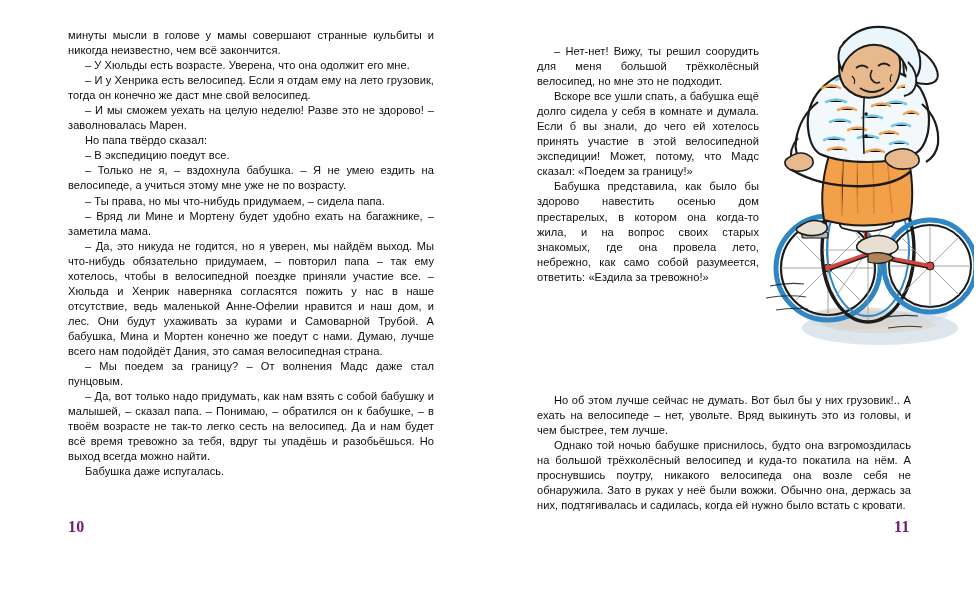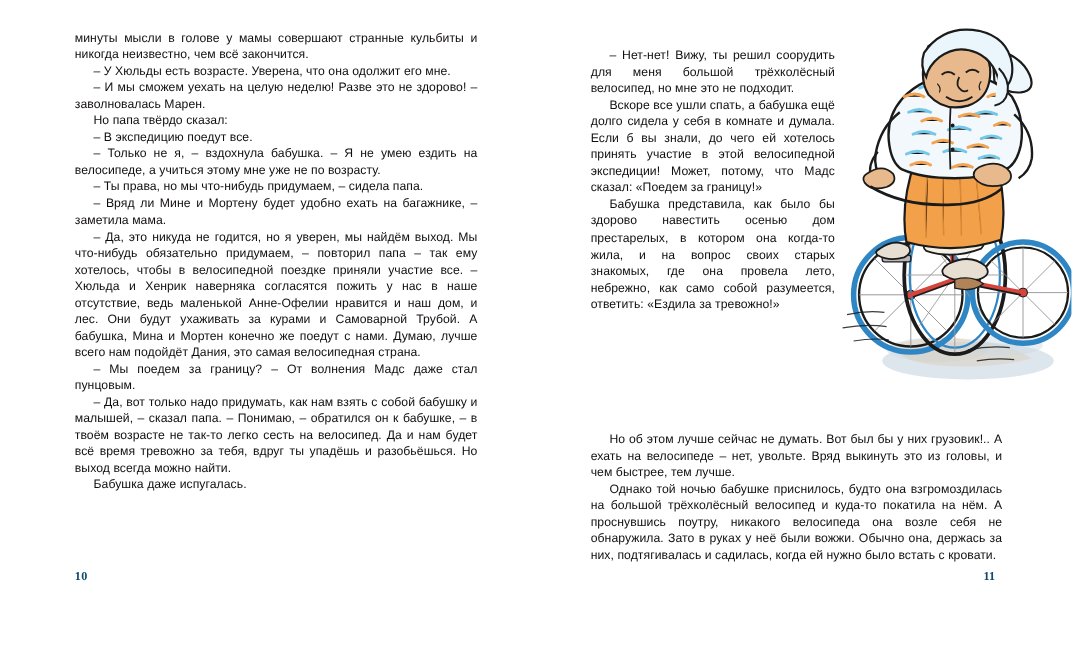--- a/index.html
+++ b/index.html
@@ -62,23 +62,23 @@
   .col-right-wide {
     left: 537px;
     top: 393px;
     width: 374px;
   }
 
   
   .folio {
     position: absolute;
     font-family: "Liberation Serif", serif;
-    font-size: 11px;
+    font-size: 16px;
     font-weight: 700;
-    color: #0c4a6e;
+    color: #701a75;
     letter-spacing: 0.3px;
   }
   .folio-left  { left: 68px;  top: 518px; }
   .folio-right { left: 894px; top: 518px; }
 
   
   .illustration {
     position: absolute;
     left: 762px;
     top: 18px;
@@ -90,20 +90,21 @@
 </head>
 <body>
 
 <div class="spread">
 
   <div class="page page-left">
 
     <div class="col col-left">
       <p class="no-indent">минуты мысли в голове у мамы совершают странные кульбиты и никогда неизвестно, чем всё закончится.</p>
       <p>– У Хюльды есть возрасте. Уверена, что она одолжит его мне.</p>
+      <p>– И у Хенрика есть велосипед. Если я отдам ему на лето грузовик, тогда он конечно же даст мне свой велосипед.</p>
       <p>– И мы сможем уехать на целую неделю! Разве это не здорово! – заволновалась Марен.</p>
       <p>Но папа твёрдо сказал:</p>
       <p>– В экспедицию поедут все.</p>
       <p>– Только не я, – вздохнула бабушка. – Я не умею ездить на велосипеде, а учиться этому мне уже не по возрасту.</p>
       <p>– Ты права, но мы что-нибудь придумаем, – сидела папа.</p>
       <p>– Вряд ли Мине и Мортену будет удобно ехать на багажнике, – заметила мама.</p>
       <p>– Да, это никуда не годится, но я уверен, мы найдём выход. Мы что-нибудь обязательно придумаем, – повторил папа – так ему хотелось, чтобы в велосипедной поездке приняли участие все. – Хюльда и Хенрик наверняка согласятся пожить у нас в наше отсутствие, ведь маленькой Анне-Офелии нравится и наш дом, и лес. Они будут ухаживать за курами и Самоварной Трубой. А бабушка, Мина и Мортен конечно же поедут с нами. Думаю, лучше всего нам подойдёт Дания, это самая велосипедная страна.</p>
       <p>– Мы поедем за границу? – От волнения Мадс даже стал пунцовым.</p>
       <p>– Да, вот только надо придумать, как нам взять с собой бабушку и малышей, – сказал папа. – Понимаю, – обратился он к бабушке, – в твоём возрасте не так-то легко сесть на велосипед. Да и нам будет всё время тревожно за тебя, вдруг ты упадёшь и разобьёшься. Но выход всегда можно найти.</p>
       <p>Бабушка даже испугалась.</p>

